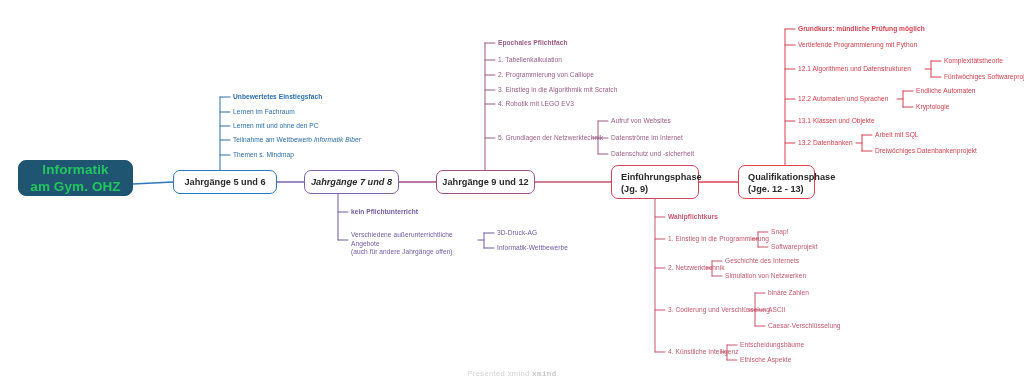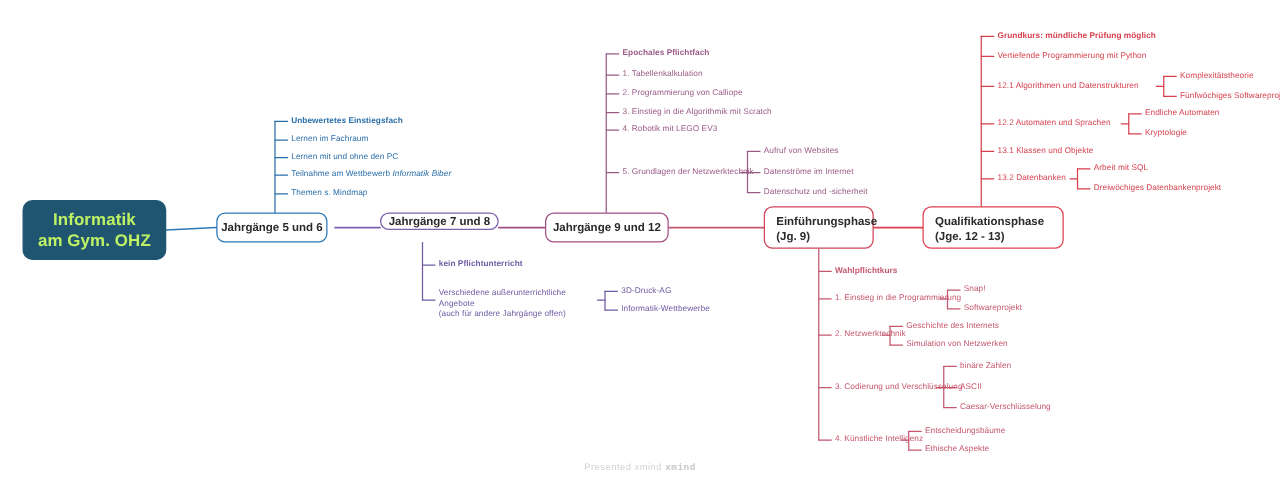--- a/index.html
+++ b/index.html
@@ -10,44 +10,44 @@
     overflow:hidden;
     position:relative;
   }
   #canvas{position:absolute;left:0;top:0;width:1024px;height:385px;}
   svg.lines{position:absolute;left:0;top:0;width:1024px;height:385px;pointer-events:none;}
 
   
   .node{position:absolute;box-sizing:border-box;}
 
   .root-node{
-    left:18px;top:160px;width:115px;height:48px;
+    left:18px;top:160px;width:115px;height:36px;
     background:#1f5571;border:1px solid #1f5571;border-radius:8px;
-    color:#bef264;font-weight:bold;font-size:13.5px;line-height:17px;
+    color:#22c55e;font-weight:bold;font-size:13.5px;line-height:17px;
     display:flex;flex-direction:column;align-items:center;justify-content:center;
     text-align:center;letter-spacing:.1px;
   }
   .root-node .ln{display:block;white-space:nowrap;}
 
   .branch-node{
     background:#ffffff;border-radius:7px;border:1.4px solid #888;
     font-weight:bold;font-size:9.2px;color:#2a2a2a;
     display:flex;align-items:center;justify-content:center;
     padding:0 9px;white-space:nowrap;
   }
   .branch-node.two-line{
     display:block;padding:5px 9px 5px 9px;line-height:12px;text-align:left;
   }
   .branch-node .ln{display:block;white-space:nowrap;}
 
-  #n-j56 {left:173px;top:170px;width:89px;height:24px;border-color:#2a78b8;}
-  #n-j78 {left:304px;top:170px;width:95px;height:14px;border-color:#7d63b0;}
+  #n-j56 {left:173px;top:170px;width:104px;height:24px;border-color:#2a78b8;}
+  #n-j78 {left:304px;top:170px;width:95px;height:24px;border-color:#7d63b0;font-style:italic;}
   #n-j910{left:436px;top:170px;width:99px;height:24px;border-color:#a14e84;}
   #n-ef  {left:611px;top:165px;width:88px;height:34px;border-color:#d0455a;}
-  #n-qf  {left:738px;top:165px;width:113px;height:34px;border-color:#e0414f;}
+  #n-qf  {left:738px;top:165px;width:77px;height:34px;border-color:#e0414f;}
 
   
   .leaf{
     position:absolute;font-size:6.6px;line-height:8.6px;
     white-space:nowrap;letter-spacing:.05px;
   }
   .leaf.wrap{white-space:normal;}
   .leaf.bold{font-weight:bold;}
   .leaf .em{font-style:italic;}
   .c-blue  {color:#2a6ea8;}

